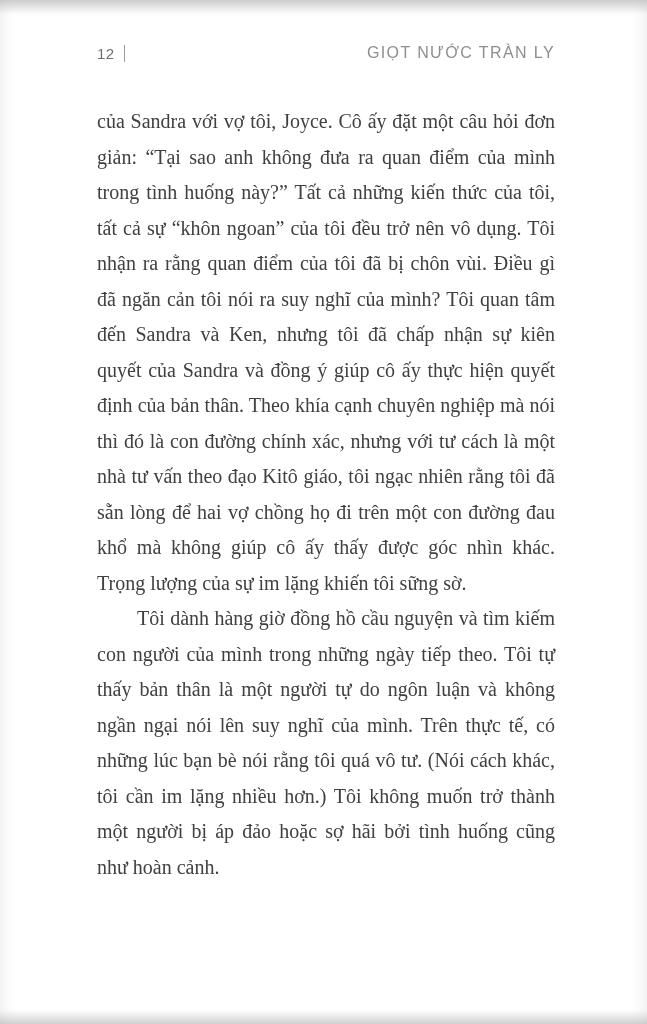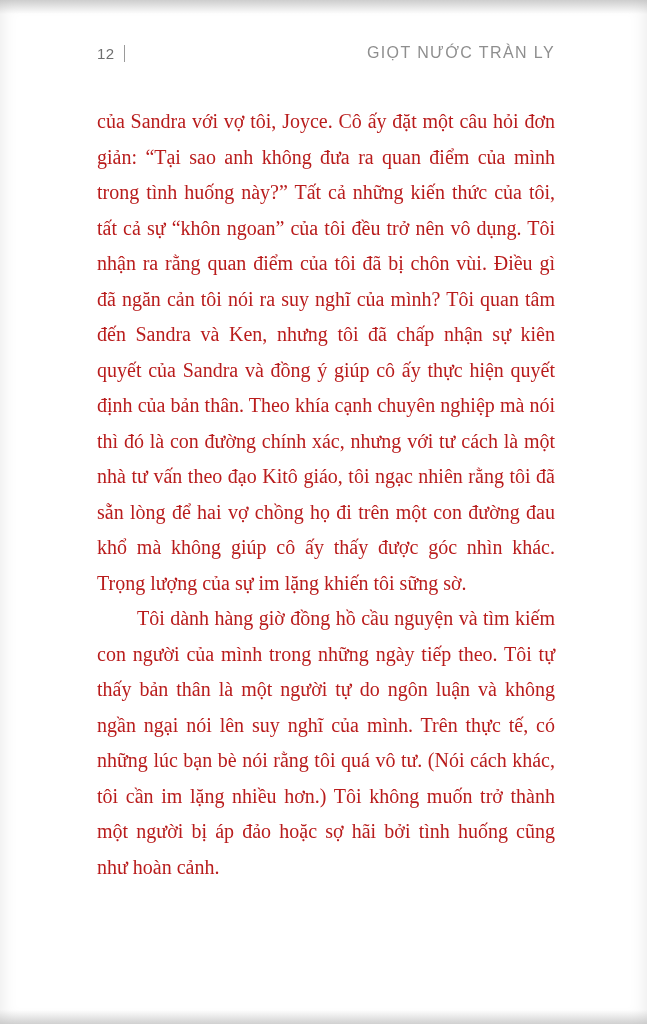--- a/index.html
+++ b/index.html
@@ -62,21 +62,21 @@
     text-transform: uppercase;
   }
   .body-text {
     position: absolute;
     top: 104px;
     left: 97px;
     right: 92px;
     font-family: "Liberation Serif", "DejaVu Serif", serif;
     font-size: 20px;
     line-height: 35.5px;
-    color: #b91c1c;
+    color: #404040;
     text-align: justify;
   }
   .body-text p {
     margin: 0;
     padding: 0;
   }
   .body-text p.indent {
     text-indent: 40px;
     font-family: Liberation Serif, serif;
   }

